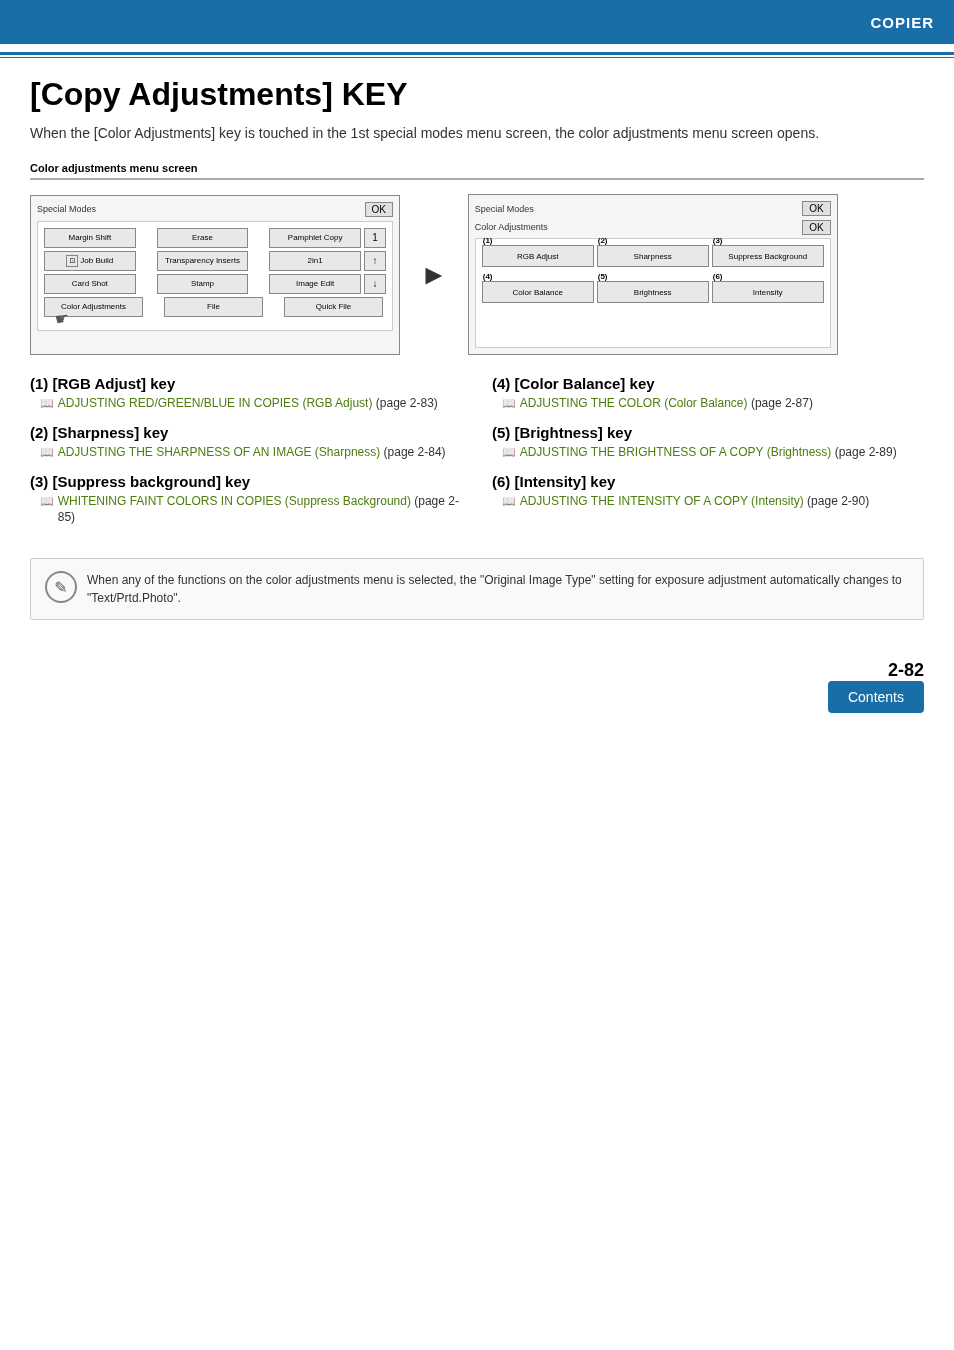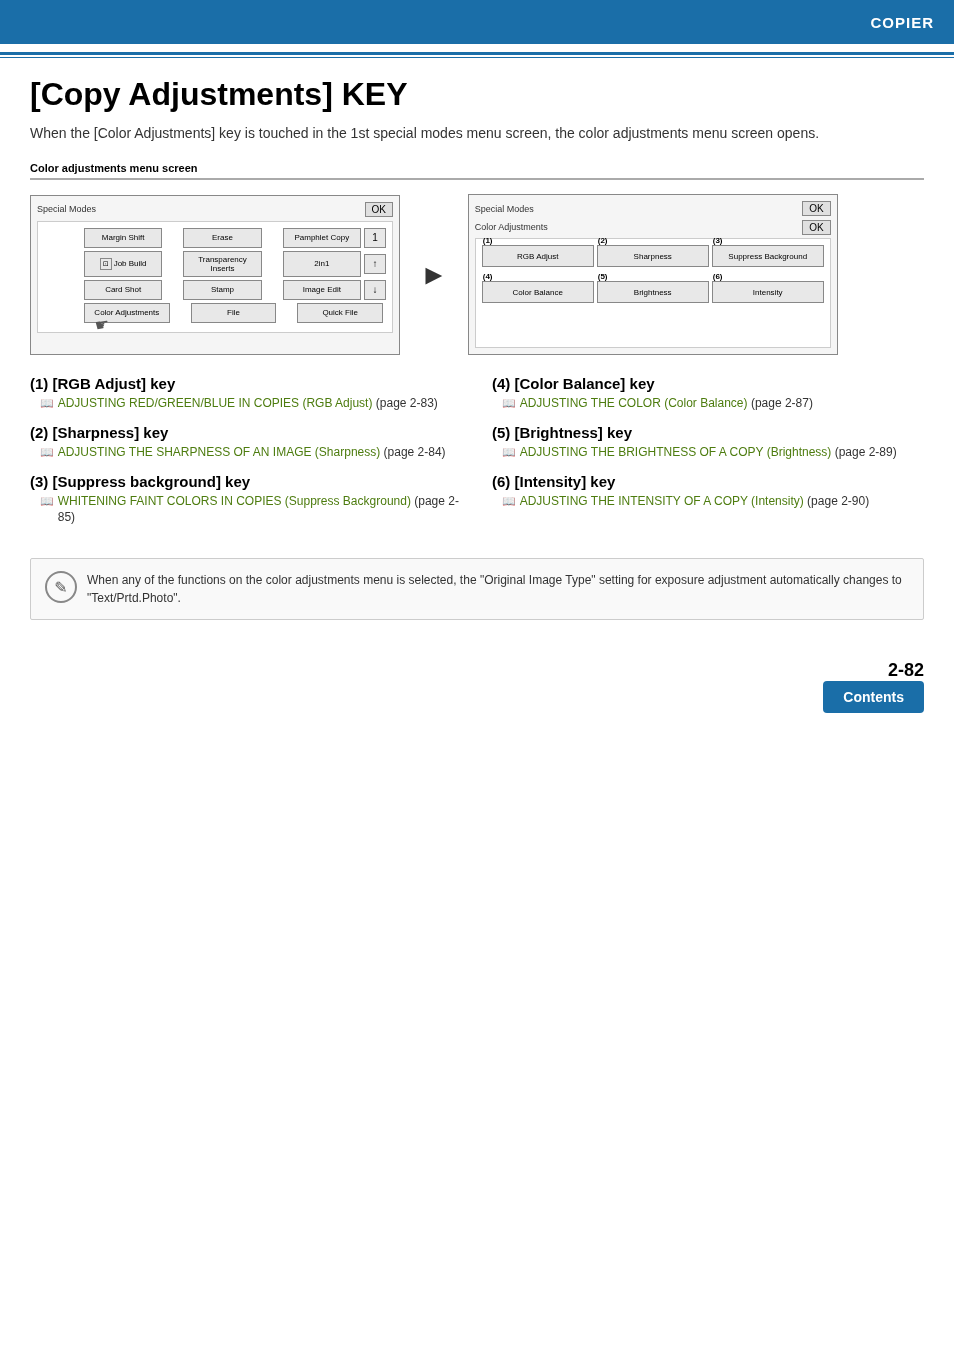--- a/index.html
+++ b/index.html
@@ -145,21 +145,20 @@
     .btn-row-with-side {
       display: flex;
       gap: 3px;
       margin-bottom: 3px;
     }
     .btn-row-with-side .btn-3 {
       display: grid;
       grid-template-columns: repeat(3, 1fr);
       gap: 21px;
       flex: 1;
-      margin-left: 40px;
     }
 
     
     .hand-icon {
       font-size: 16px;
       color: #555;
       display: inline-block;
       transform: rotate(-10deg);
     }
 
@@ -304,21 +303,21 @@
       font-weight: bold;
       color: #000;
       text-align: center;
       flex: 1;
     }
     .contents-btn {
       background: #1a6ea8;
       color: #fff;
       padding: 8px 20px;
       font-size: 14px;
-      font-weight: bold;
+      font-weight: normal;
       border-radius: 4px;
       cursor: pointer;
       text-align: center;
     }
 
     
     .ca-sub-title {
       font-size: 9px;
       color: #333;
       margin-bottom: 2px;

